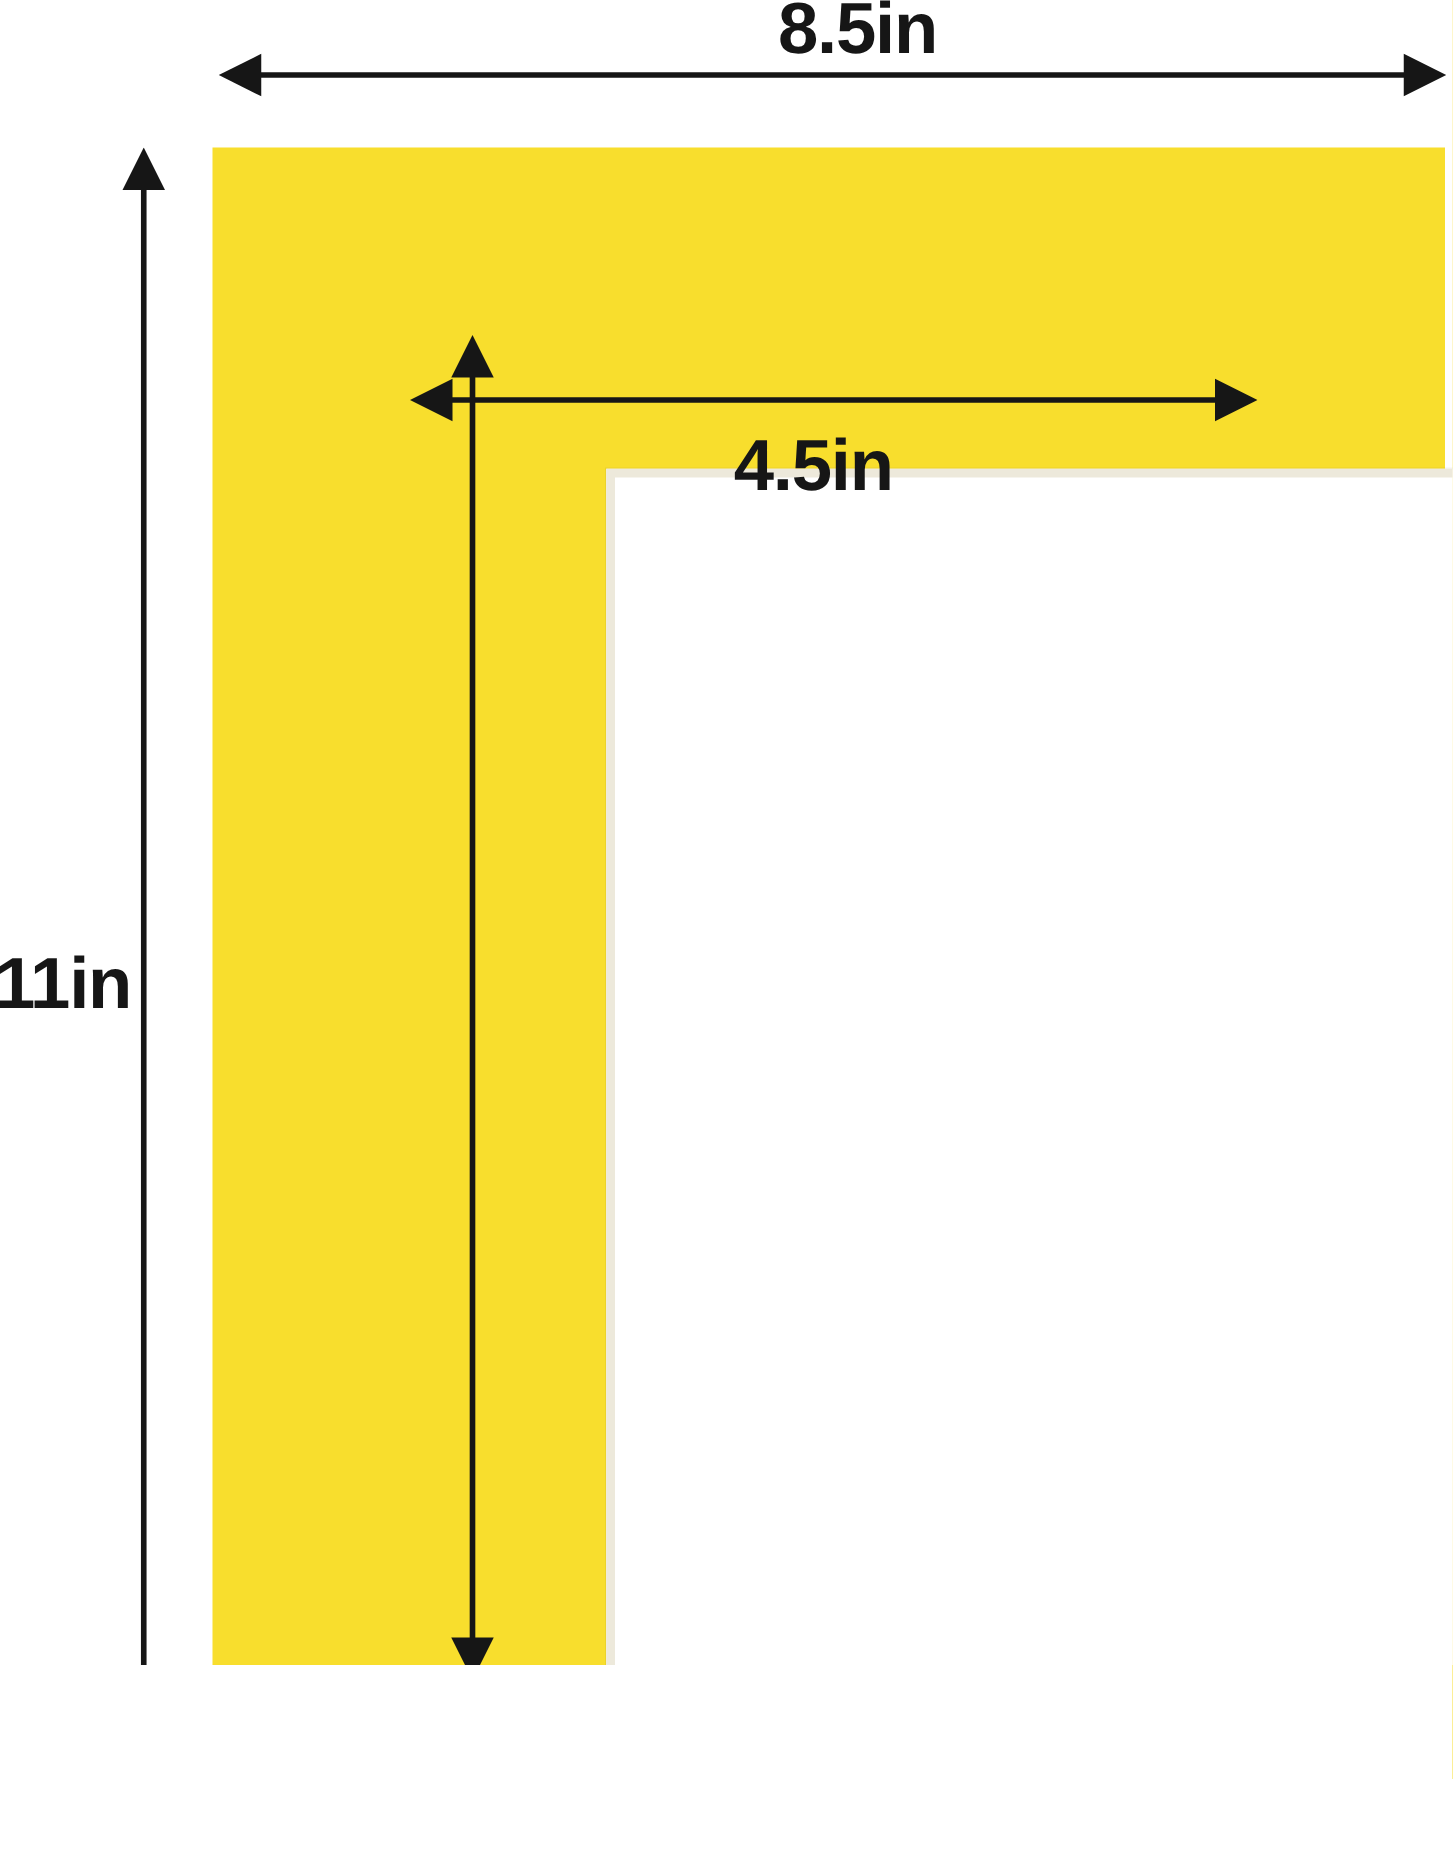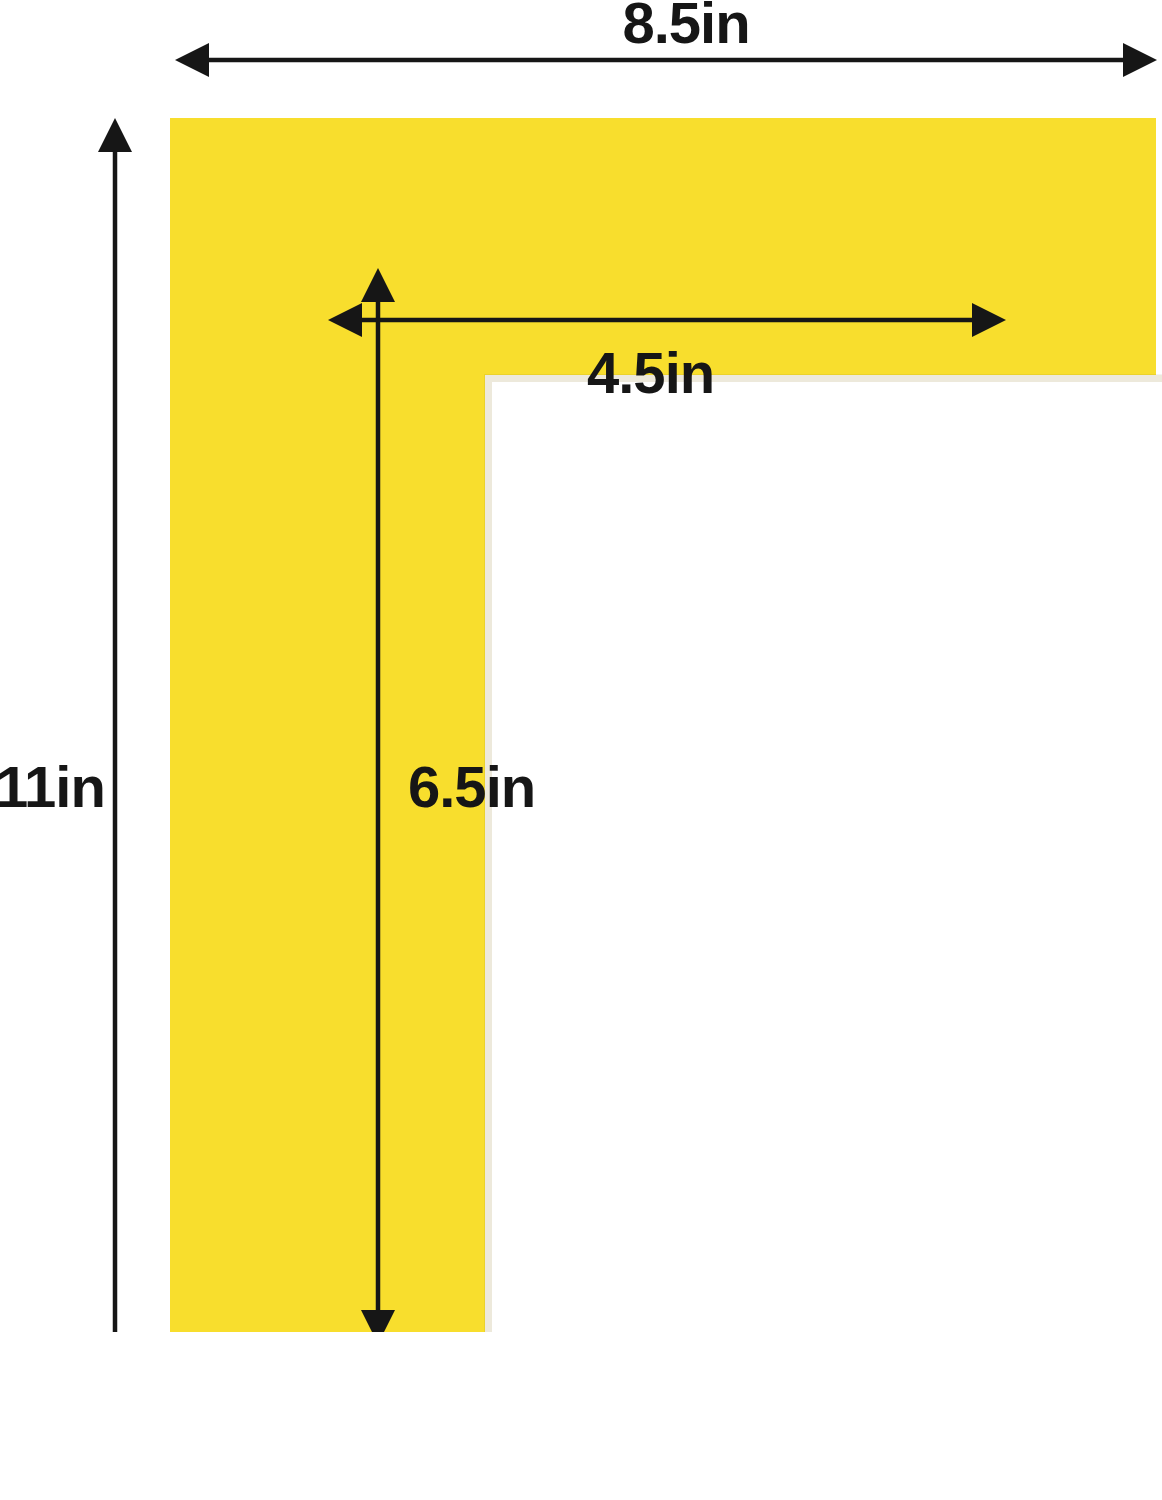--- a/index.html
+++ b/index.html
@@ -88,15 +88,14 @@
     <polygon points="22,0 5,34 39,34"></polygon>
     <polygon points="22,1076 5,1042 39,1042"></polygon>
   </svg>
 
   <div class="dim-label lbl-outer-width">8.5in</div>
 
   <div class="dim-label lbl-outer-height">11in</div>
 
   <div class="dim-label lbl-opening-width">4.5in</div>
 
-  <div class="dim-label lbl-opening-height">6.5in</div>
 
 </div>
 
 </body></html>

